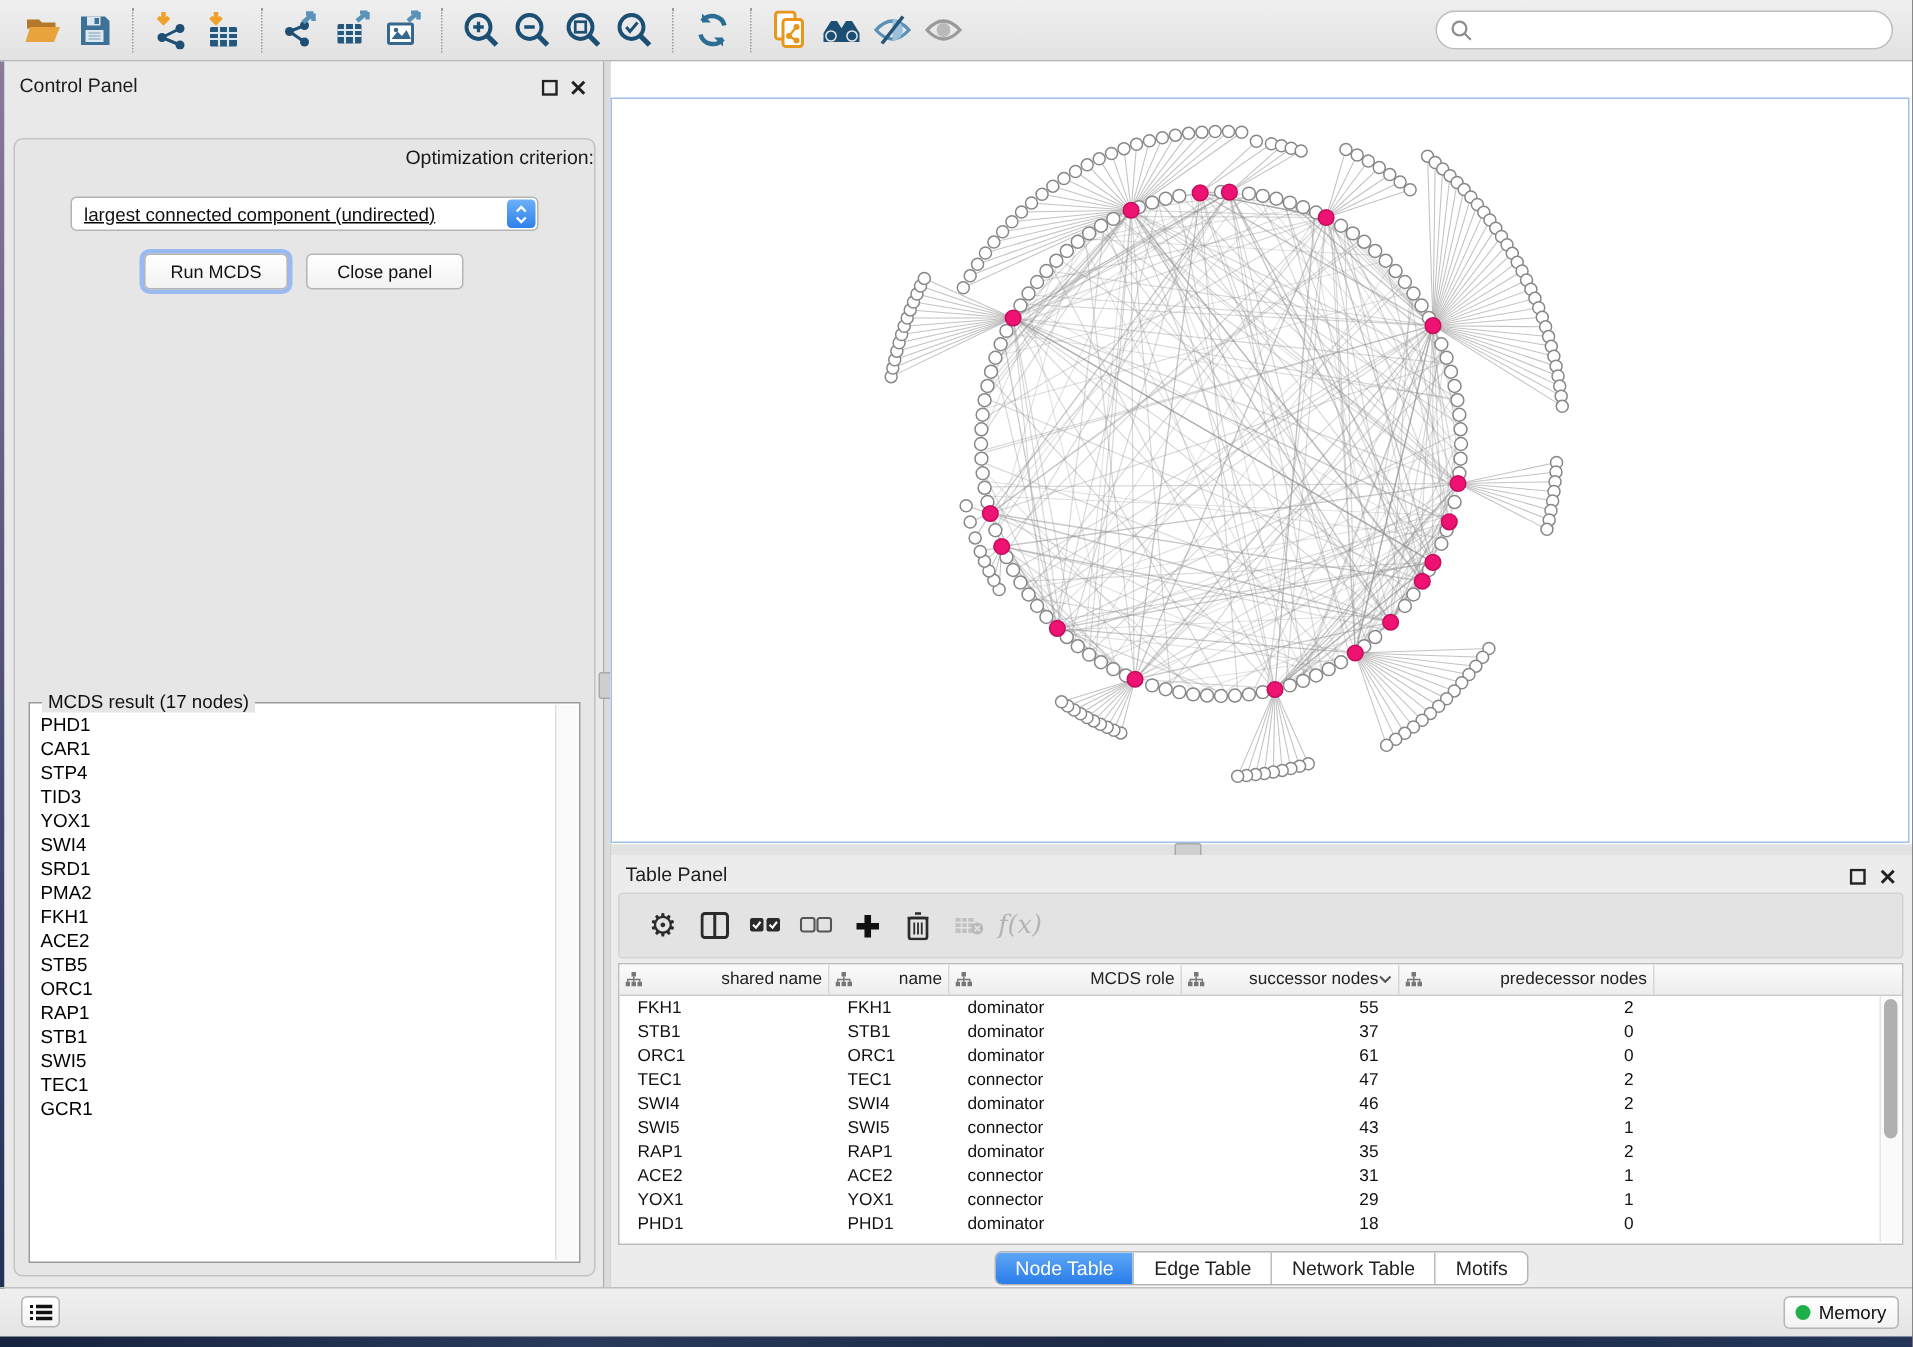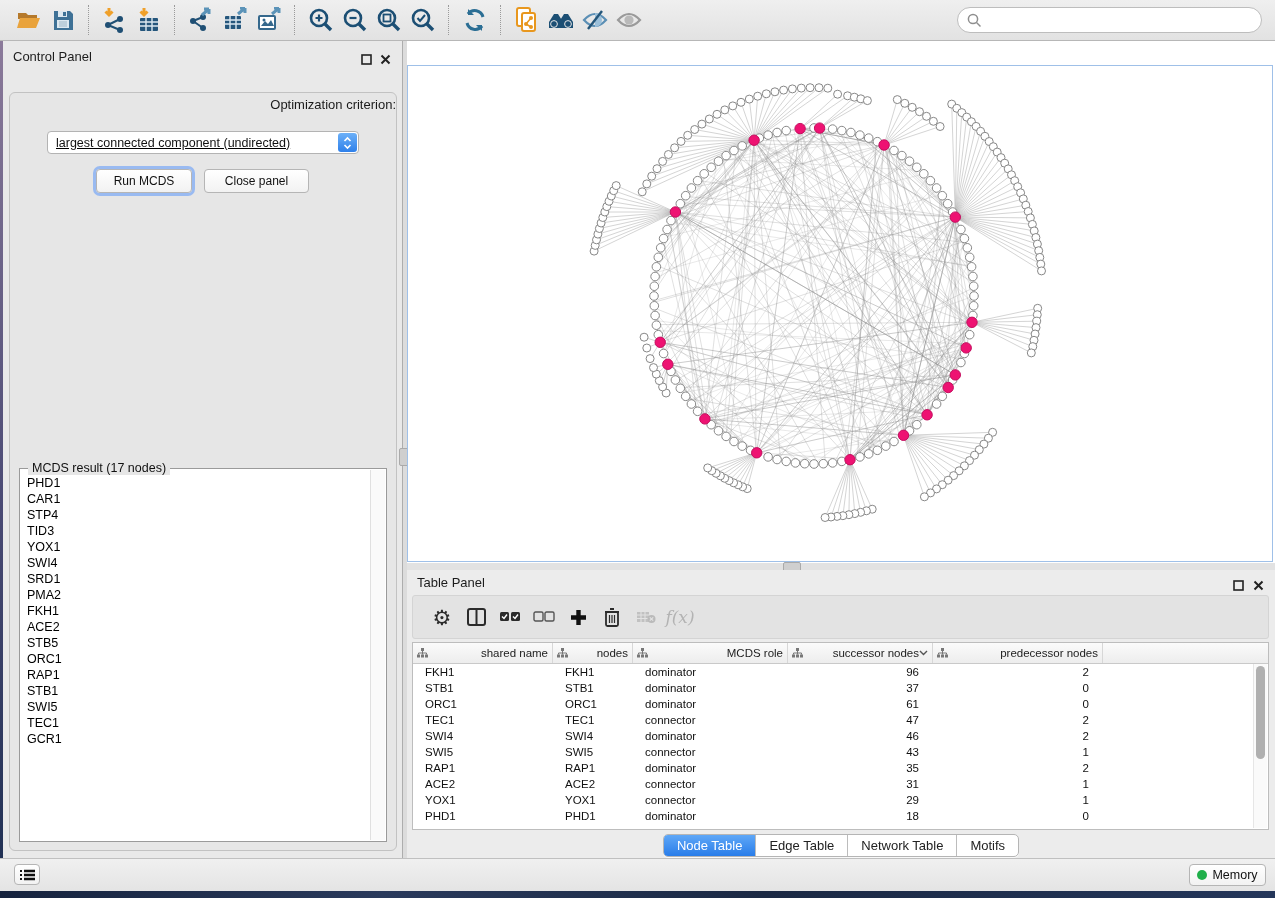--- a/index.html
+++ b/index.html
@@ -1009,21 +1009,21 @@
             <span class="lbl">shared name</span>
           </div>
           <div class="th" style="width: 80px;">
             <svg width="11" height="10" viewBox="0 0 11 10" style="flex:0 0 auto;margin-right:3px;">
               <rect x="4" y="0" width="3" height="3" fill="#777"></rect>
               <rect x="0" y="6.5" width="3" height="3" fill="#777"></rect>
               <rect x="4" y="6.5" width="3" height="3" fill="#777"></rect>
               <rect x="8" y="6.5" width="3" height="3" fill="#777"></rect>
               <path d="M5.5 3v2M1.5 6.5V5h8v1.5M5.5 5v1.5" stroke="#777" fill="none"></path>
             </svg>
-            <span class="lbl">nodes</span>
+            <span class="lbl">name</span>
           </div>
           <div class="th" style="width: 155px;">
             <svg width="11" height="10" viewBox="0 0 11 10" style="flex:0 0 auto;margin-right:3px;">
               <rect x="4" y="0" width="3" height="3" fill="#777"></rect>
               <rect x="0" y="6.5" width="3" height="3" fill="#777"></rect>
               <rect x="4" y="6.5" width="3" height="3" fill="#777"></rect>
               <rect x="8" y="6.5" width="3" height="3" fill="#777"></rect>
               <path d="M5.5 3v2M1.5 6.5V5h8v1.5M5.5 5v1.5" stroke="#777" fill="none"></path>
             </svg>
             <span class="lbl">MCDS role</span>
@@ -1050,21 +1050,21 @@
               <path d="M5.5 3v2M1.5 6.5V5h8v1.5M5.5 5v1.5" stroke="#777" fill="none"></path>
             </svg>
             <span class="lbl">predecessor nodes</span>
           </div>
         </div>
       <div id="tbody">
           <div class="tr">
             <div class="td l" style="width: 140px;">FKH1</div>
             <div class="td l" style="width: 80px;">FKH1</div>
             <div class="td l" style="width: 155px;">dominator</div>
-            <div class="td r" style="width: 145px;">96</div>
+            <div class="td r" style="width: 145px;">55</div>
             <div class="td r" style="width: 170px;">2</div>
           </div>
           <div class="tr">
             <div class="td l" style="width: 140px;">STB1</div>
             <div class="td l" style="width: 80px;">STB1</div>
             <div class="td l" style="width: 155px;">dominator</div>
             <div class="td r" style="width: 145px;">37</div>
             <div class="td r" style="width: 170px;">0</div>
           </div>
           <div class="tr">

